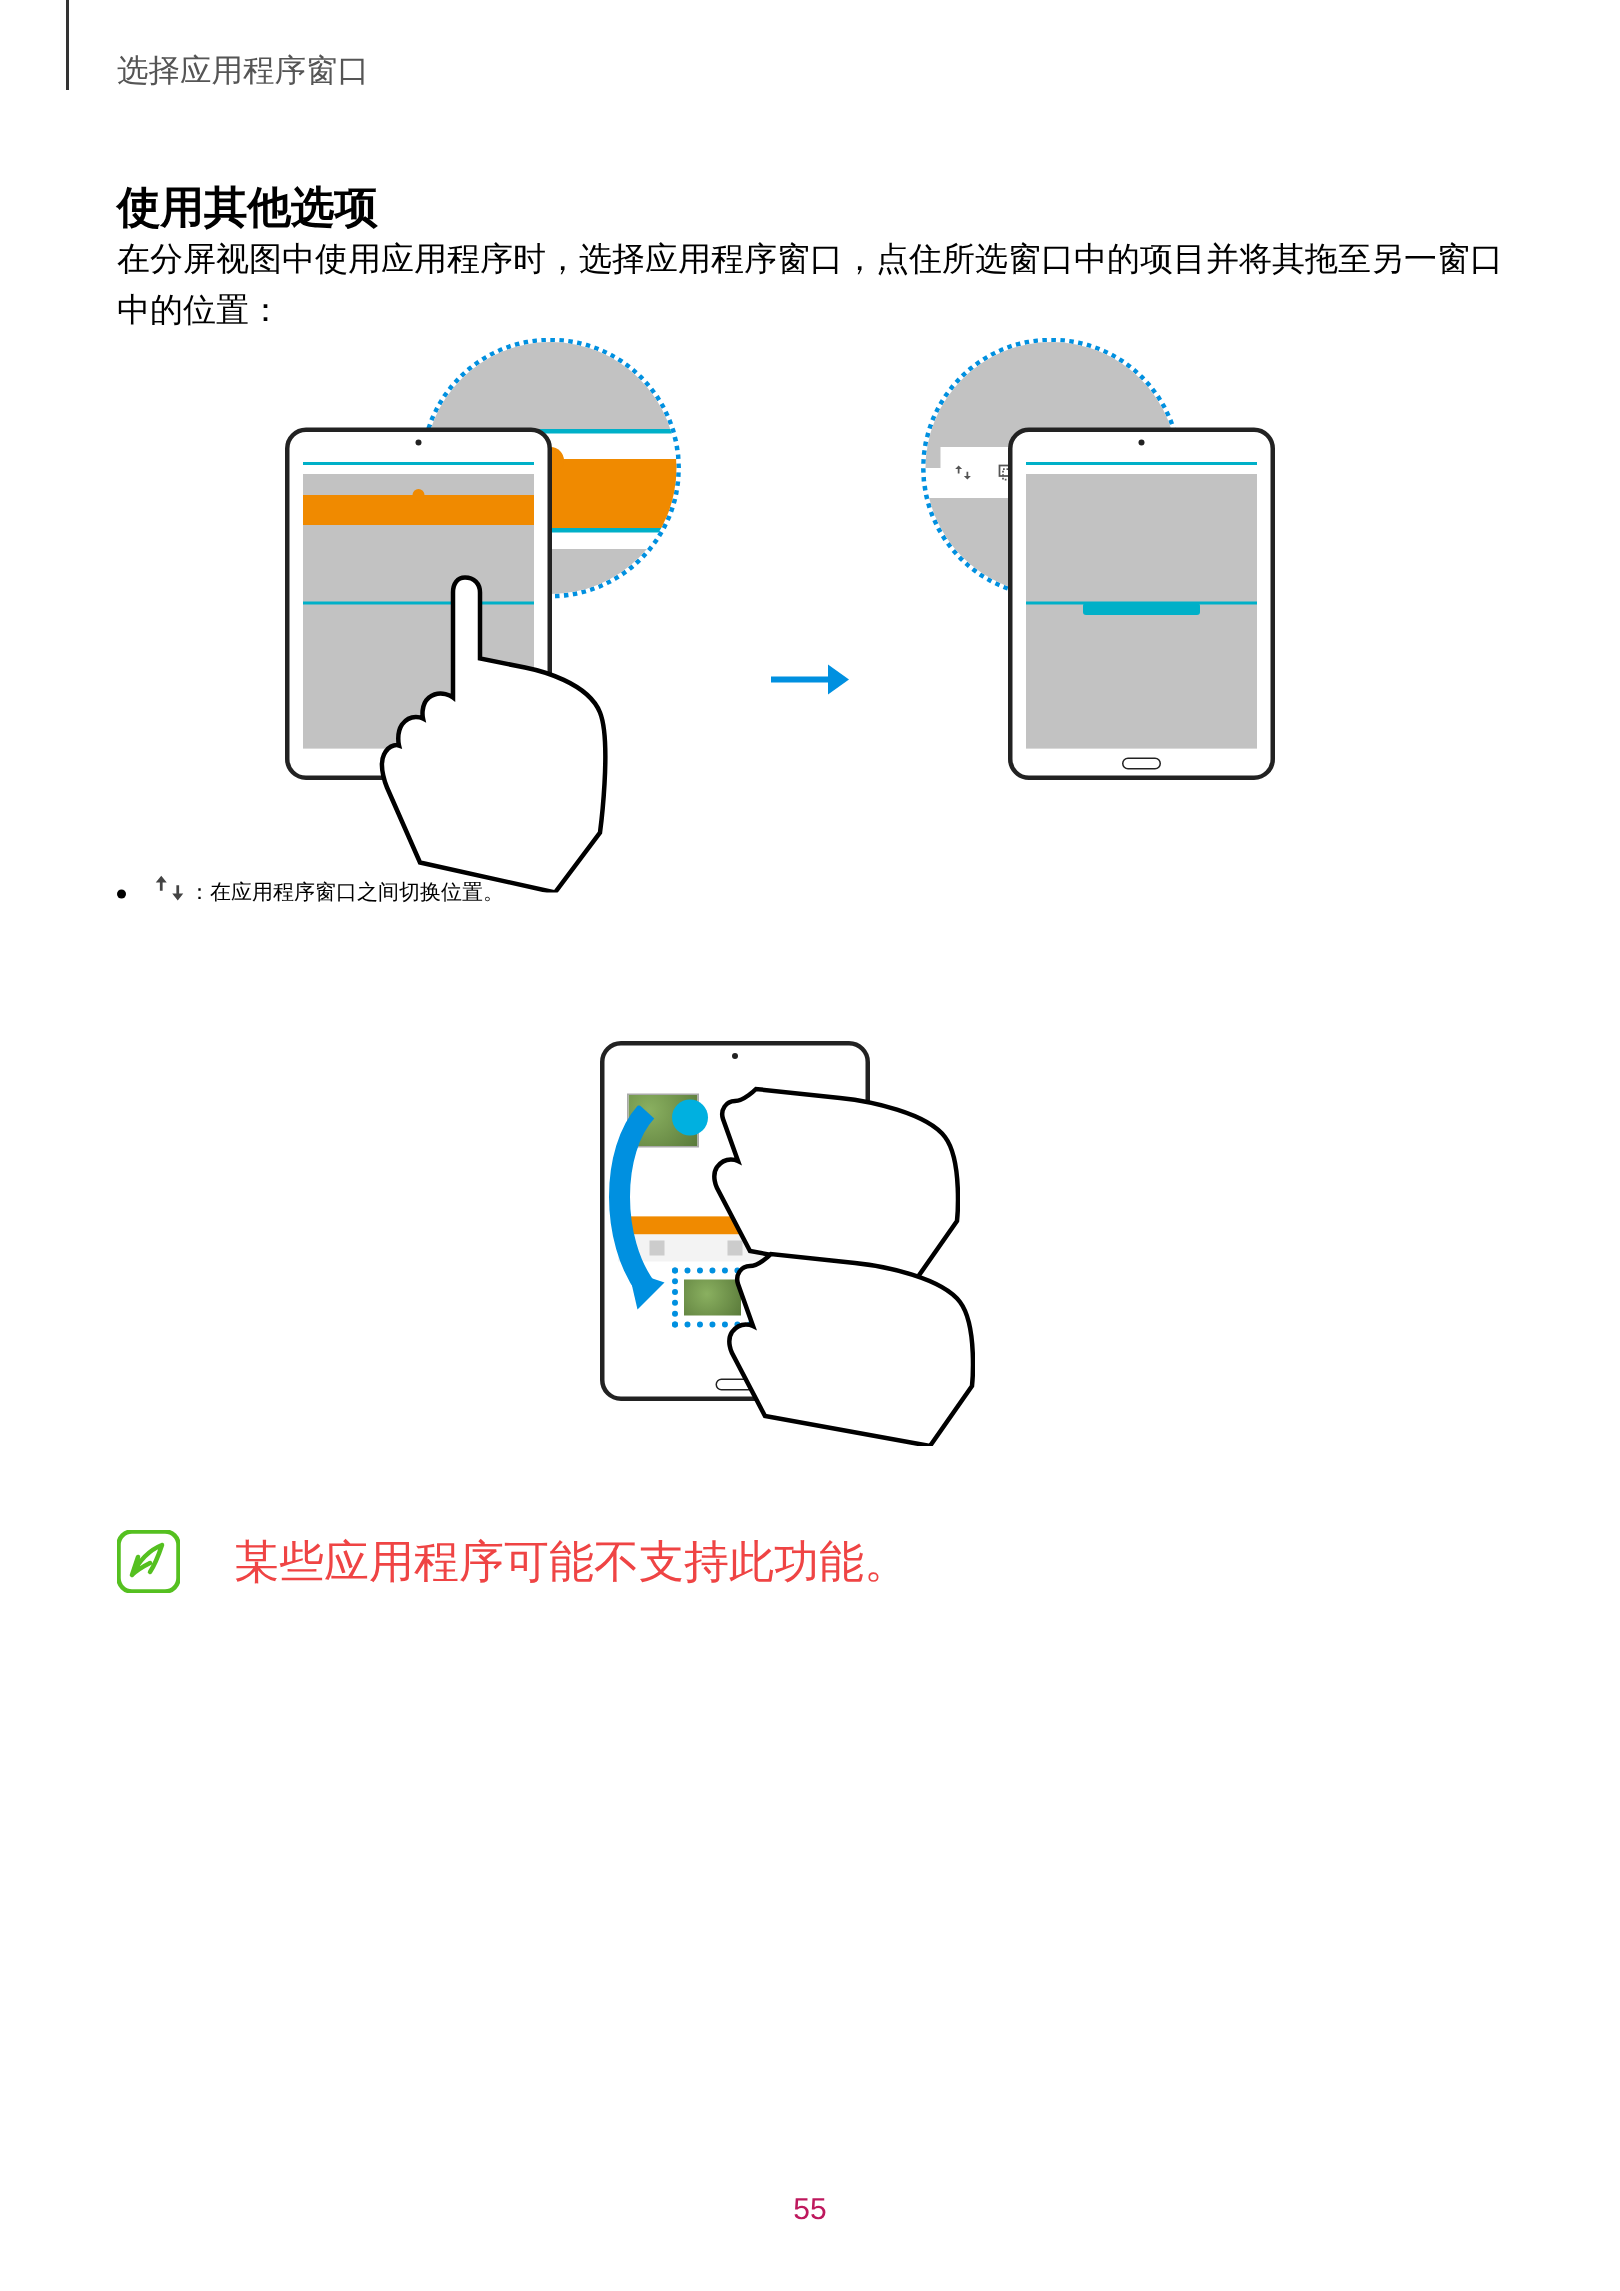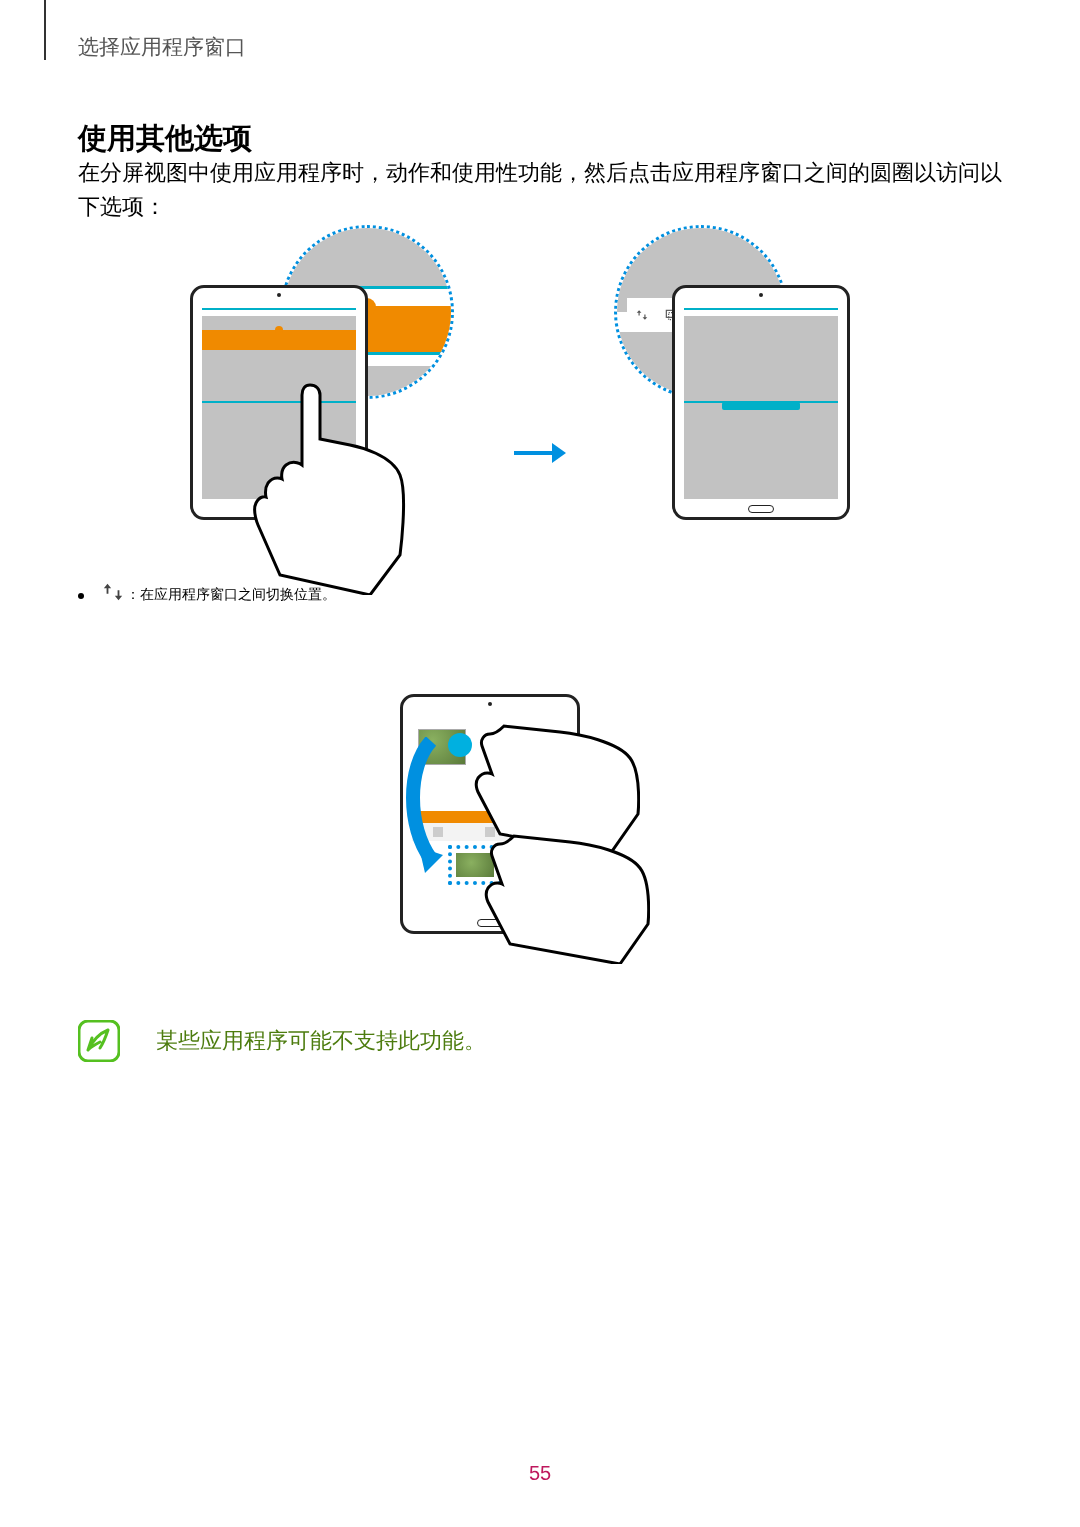--- a/index.html
+++ b/index.html
@@ -102,22 +102,22 @@
     display: flex;
     align-items: center;
     gap: 36px;
   }
   .note-icon {
     width: 42px;
     height: 42px;
     flex-shrink: 0;
   }
   .note-text {
-    font-size: 22px;
-    color: #4d7c0f;
+    font-size: 30px;
+    color: #ef4444;
   }
   .page-num {
     position: absolute;
     bottom: 42px;
     left: 0;
     width: 100%;
     text-align: center;
     font-size: 20px;
     color: #be185d;
   }
@@ -226,21 +226,21 @@
 </style>
 </head>
 <body>
 
 <div class="vertical-rule"></div>
 
 <div class="breadcrumb">选择应用程序窗口</div>
 
 <div class="section-title">使用其他选项</div>
 
-<div class="section-body">在分屏视图中使用应用程序时，动作和使用性功能，然后点击应用程序窗口之间的圆圈以访问以下选项：</div>
+<div class="section-body">在分屏视图中使用应用程序时，选择应用程序窗口，点住所选窗口中的项目并将其拖至另一窗口中的位置：</div>
 
 <div class="fig-row">
   <div class="fig-unit">
     <div class="zoom zoom1">
       <div class="zbg1"></div>
       <div class="zbg2"></div>
       <div class="zline"></div>
       <div class="zorange">
           <div class="zbubble"></div>
         </div>

